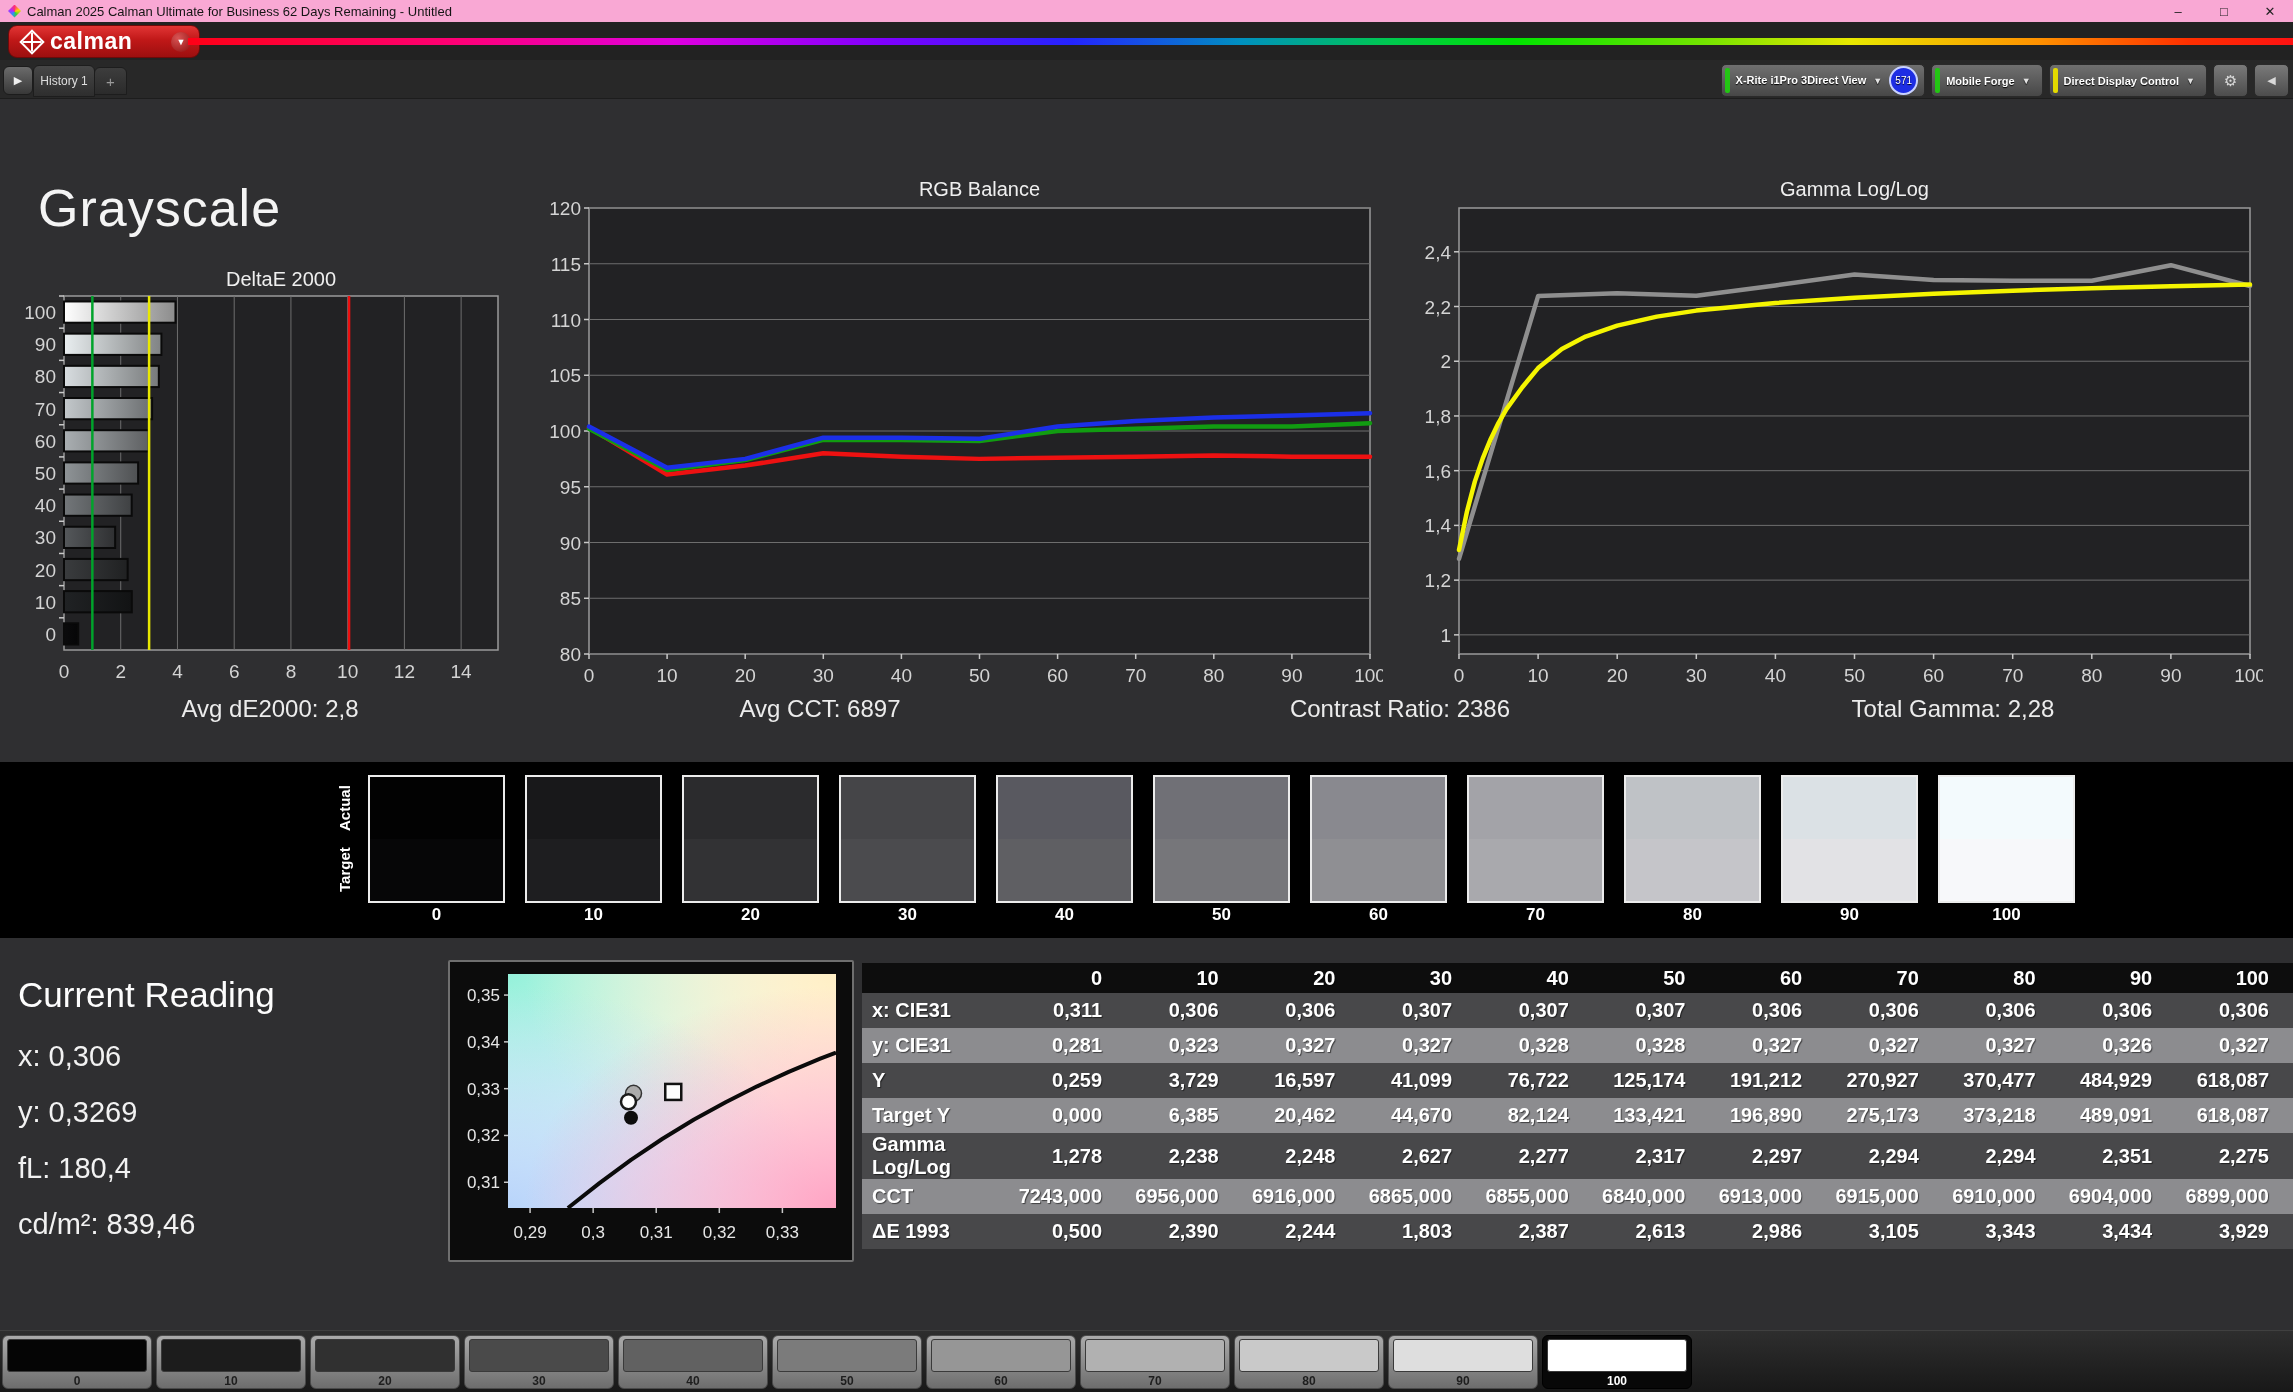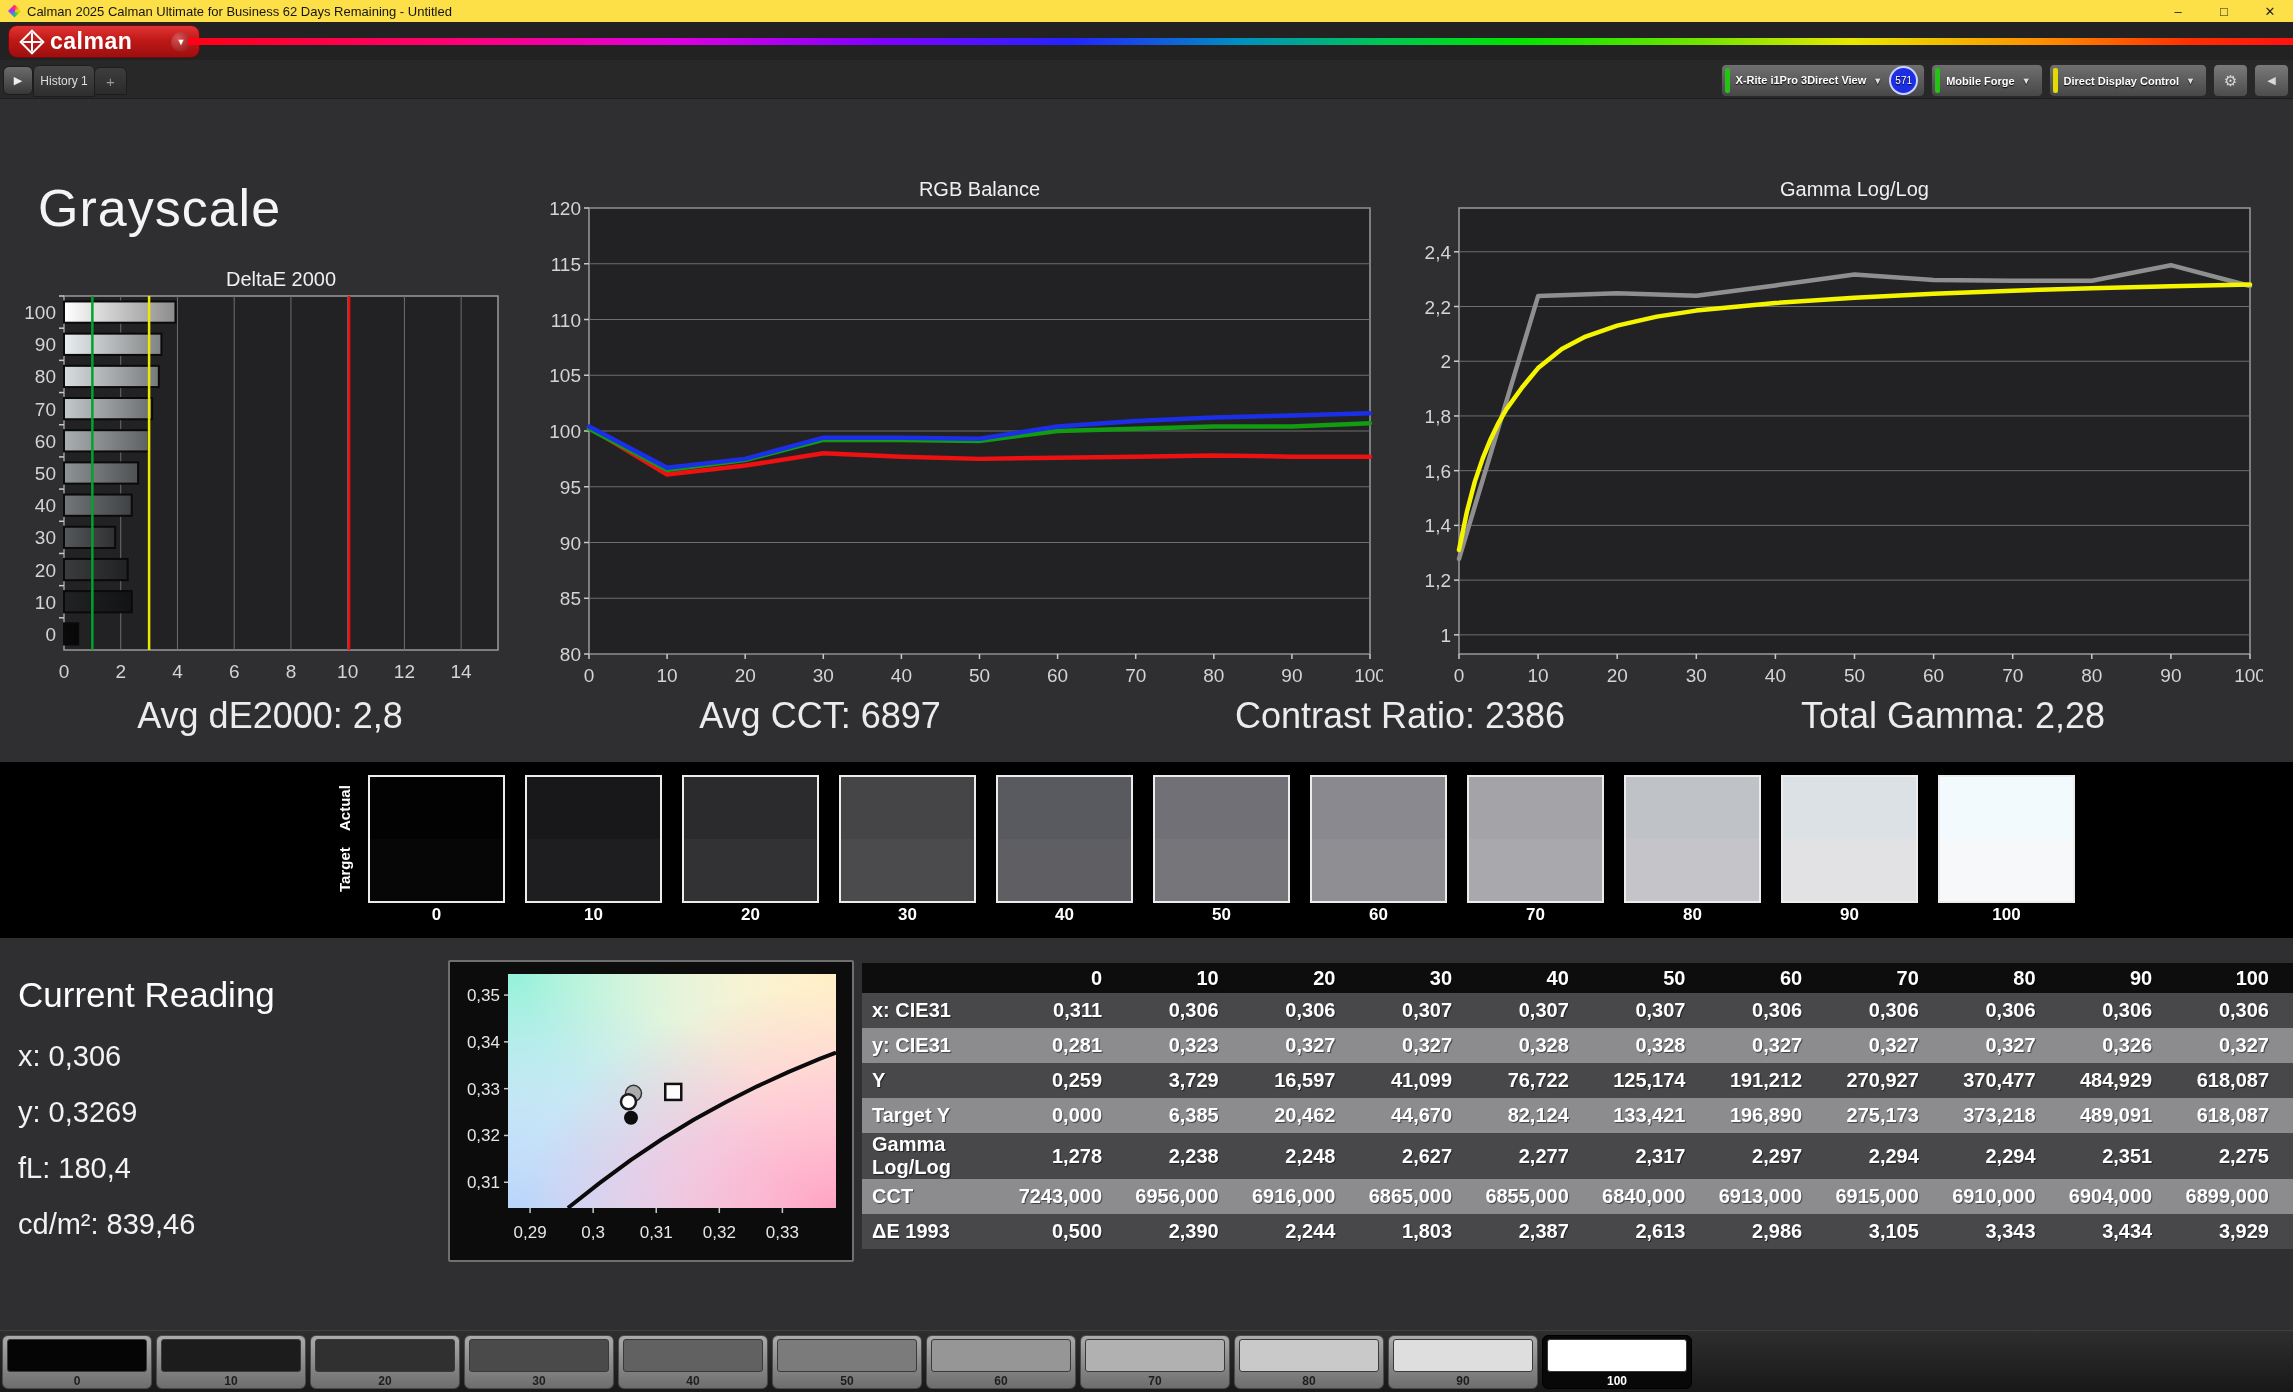--- a/index.html
+++ b/index.html
@@ -1,20 +1,20 @@
 <!DOCTYPE html>
 <html><head>
 <meta charset="utf-8">
 <style>
   html,body{margin:0;padding:0;background:#1a1a1a;}
   body{width:2293px;height:1392px;position:relative;overflow:hidden;
        font-family:"Liberation Sans",sans-serif;color:#e8e8e8;background:#2f2f31;}
 
   
-  .titlebar{position:absolute;left:0;top:0;width:100%;height:22px;background:#fde047;
+  .titlebar{position:absolute;left:0;top:0;width:100%;height:22px;background:#f9a8d4;
             display:flex;align-items:center;color:#151515;font-size:13px;}
   .app-icon{width:13px;height:13px;margin:0 6px 0 8px;
             background:conic-gradient(#ff2d7a,#ffd500,#35d435,#2f8cff,#b02dff,#ff2d7a);
             clip-path:polygon(50% 0,100% 50%,50% 100%,0 50%);}
   .win-title{white-space:nowrap;}
   .win-controls{margin-left:auto;display:flex;height:100%;}
   .win-btn{width:46px;height:100%;display:flex;align-items:center;justify-content:center;
            font-size:13px;color:#222;cursor:default;}
 
   
@@ -68,21 +68,21 @@
   svg.chart{position:absolute;}
   #chart-deltae{left:18px;top:266px;}
   #chart-rgb{left:543px;top:176px;}
   #chart-gamma{left:1413px;top:176px;}
   svg text{font-family:"Liberation Sans",sans-serif;}
   .c-title{font-size:20px;fill:#efefef;}
   .c-lab{font-size:19px;fill:#d4d4d4;}
   .c-plot{fill:#222224;stroke:#9a9a9a;stroke-width:1.5;}
   .c-grid{stroke:#6e6e6e;stroke-width:1;}
   .c-tick{stroke:#c8c8c8;stroke-width:1.5;}
-  .stat{position:absolute;top:695px;transform:translateX(-50%);font-size:36px;color:#ececec;
+  .stat{position:absolute;top:695px;transform:translateX(-50%);font-size:24px;color:#ececec;
         white-space:nowrap;}
 
   
   .swatchband{position:absolute;left:0;top:762px;width:100%;height:176px;background:#000;}
   .band-label{position:absolute;left:336px;width:20px;color:#fff;font-size:15px;font-weight:bold;
               writing-mode:vertical-rl;transform:rotate(180deg);text-align:center;}
   .swatch{position:absolute;top:13px;width:133px;height:124px;border:2px solid #ececec;}
   .swatch .half{width:100%;height:50%;}
   .swatch-label{position:absolute;top:143px;width:137px;text-align:center;color:#fff;
                 font-size:17px;font-weight:bold;}

